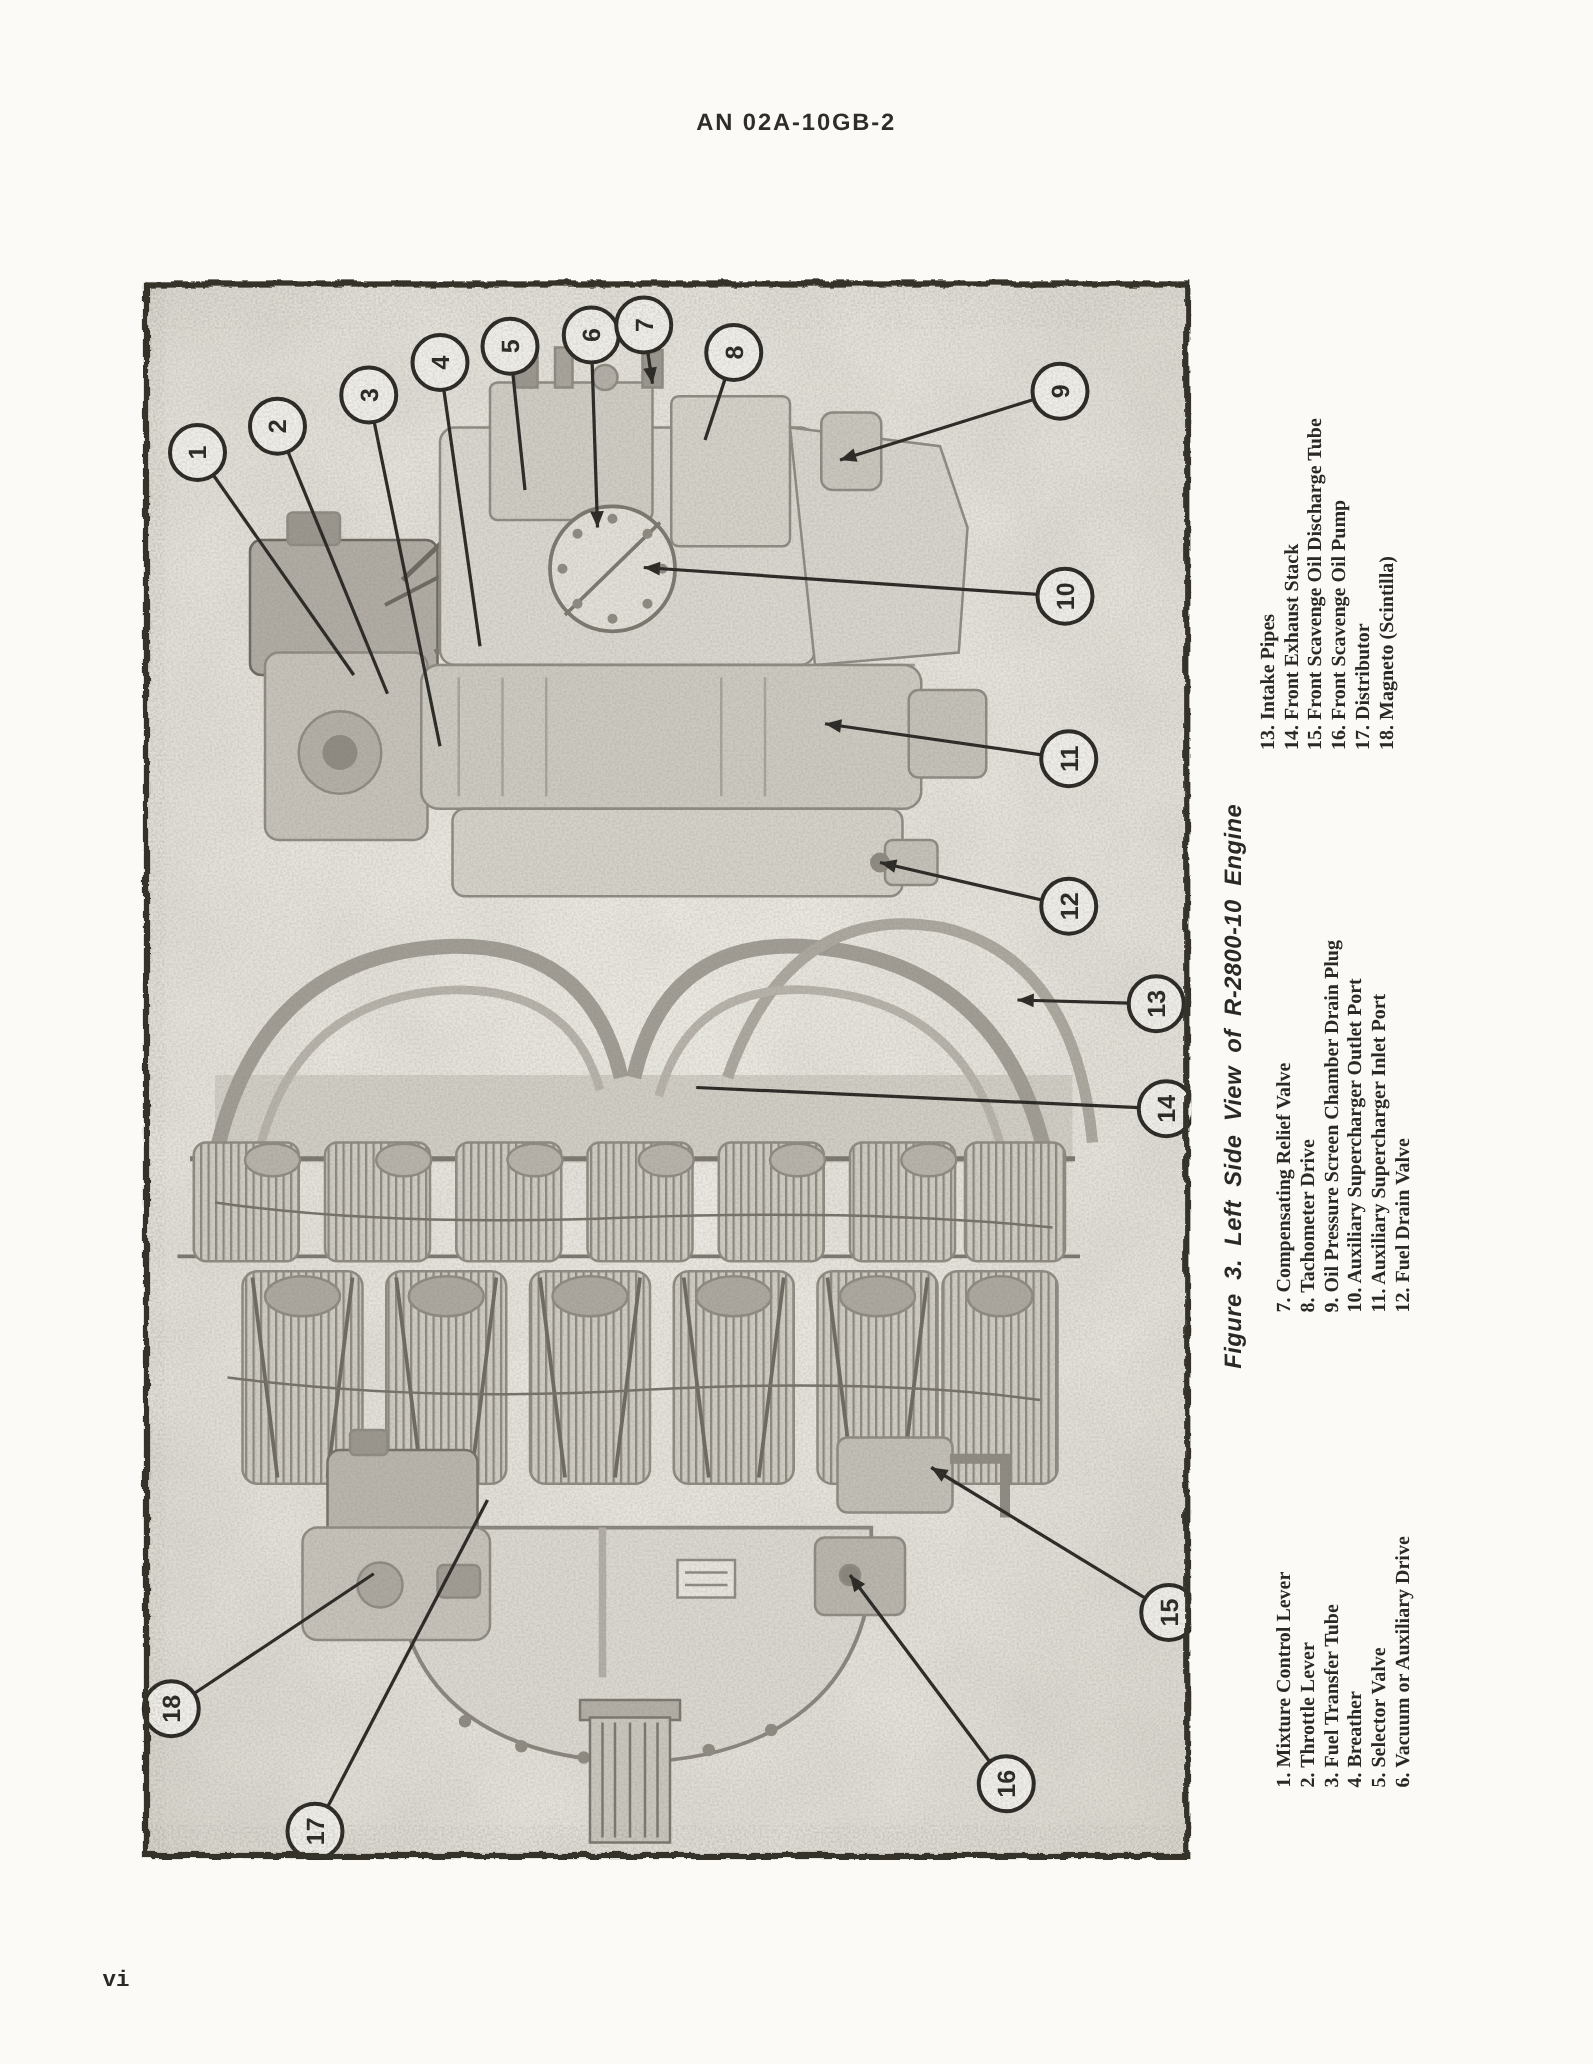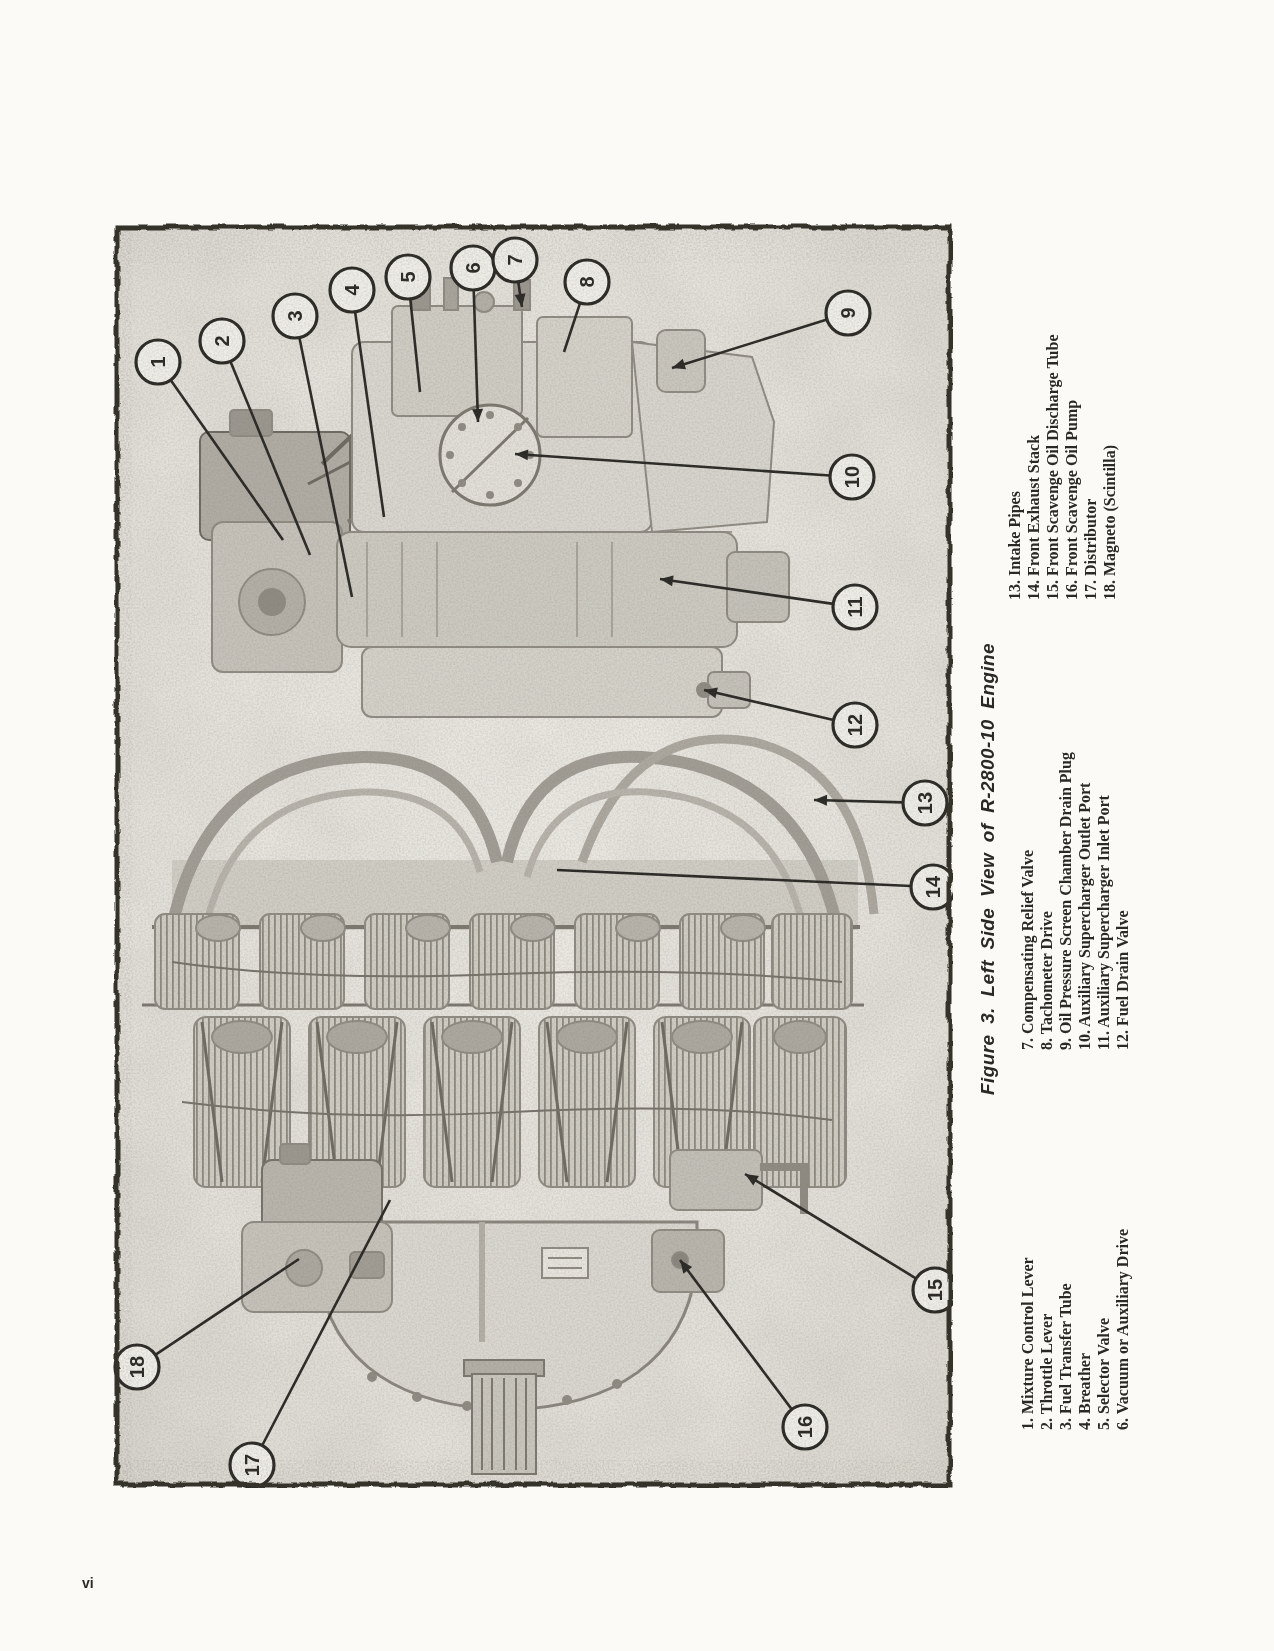--- a/index.html
+++ b/index.html
@@ -38,29 +38,30 @@
     font-family:"Liberation Serif", serif;
     font-weight:bold;font-size:16px;line-height:19px;
     white-space:nowrap;
   }
   .legend div{height:19px;}
   .legend-13-18{width:360px;height:114px;left:882px;top:363px;}
   .legend-7-12 {width:420px;height:114px;left:865px;top:783px;}
   .legend-1-6  {width:280px;height:114px;left:935px;top:1233px;}
   .page-number{
     position:absolute;left:82px;top:1575px;
-    font-family:Liberation Sans, sans-serif;
-    font-weight:bold;font-size:14px;color:#2b2925;
+    font-family:Liberation Mono, monospace;
+    font-weight:bold;font-size:18px;color:#2b2925;
   }
 </style>
 </head>
 <body>
 
 <div class="page">
 
+  <div class="header">AN 02A-10GB-2</div>
 
   <div class="figure-frame">
     <svg id="fig" width="841" height="1266" viewBox="0 0 841 1266">
       <defs>
         <radialGradient id="bgGrad" cx="50%" cy="45%" r="75%">
           <stop offset="0%" stop-color="#edebe4"></stop>
           <stop offset="70%" stop-color="#e4e1da"></stop>
           <stop offset="100%" stop-color="#d9d6ce"></stop>
         </radialGradient>
         <pattern id="fins" width="6" height="8" patternUnits="userSpaceOnUse">

